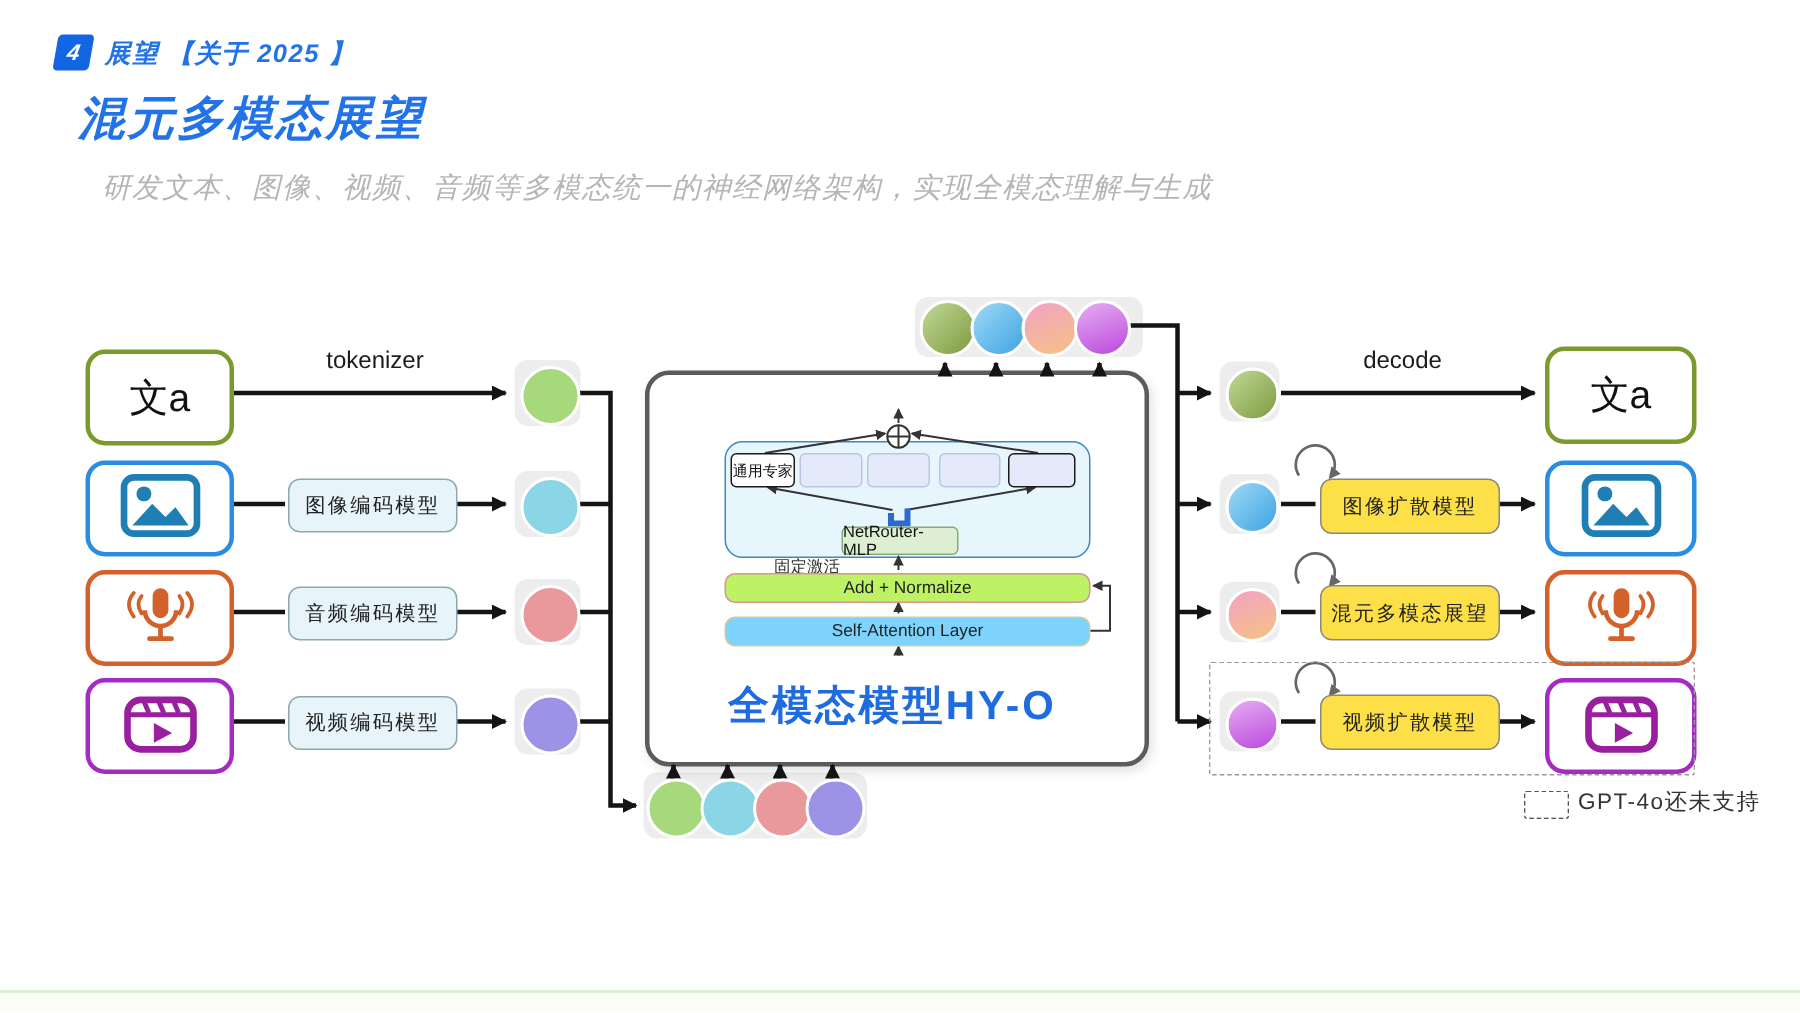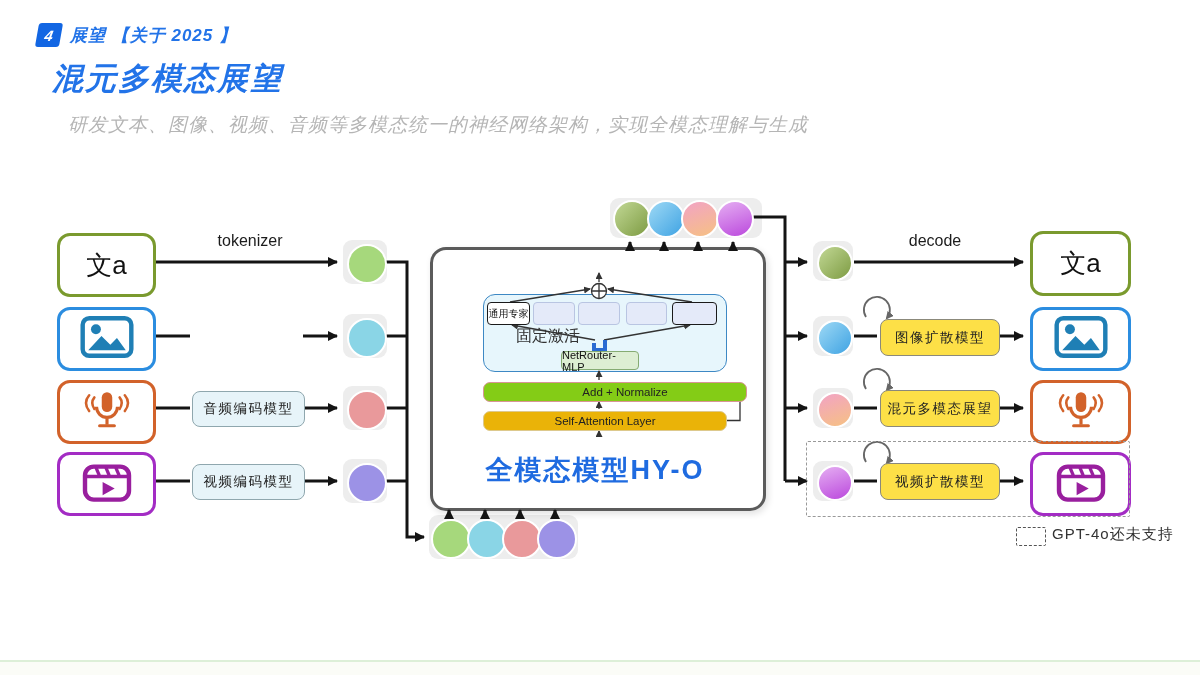--- a/index.html
+++ b/index.html
@@ -34,27 +34,27 @@
   .g-blue{background:linear-gradient(135deg,#9ed9f5,#3fa3e3);}
   .g-pink{background:linear-gradient(160deg,#f2a3c5,#f6c183);}
   .g-purple{background:linear-gradient(160deg,#e5aef2,#bb49dd);}
   
   .modelbox{left:430px;top:247px;width:330px;height:258px;background:#fff;border:3.5px solid #5b5b5b;
             border-radius:16px;box-shadow:2px 3px 7px rgba(0,0,0,0.12);}
   .moe{left:483px;top:294px;width:242px;height:76px;background:#e7f6fc;border:1.6px solid #3d88c4;border-radius:12px;}
   .expert{height:21px;border-radius:4px;display:flex;align-items:center;justify-content:center;font-size:10px;color:#111;}
   .e-plain{background:#e4eaf9;border:1px solid #b9c5e2;}
   .e-dark{border:1.6px solid #1a1a1a;}
-  .smalllbl{font-size:16px;color:#333;}
+  .smalllbl{font-size:11px;color:#333;margin-top:44px;}
   .router-lbl{left:561px;top:351px;width:76px;height:17px;background:#ddeed3;border:1.2px solid #86ab73;border-radius:4px;
               display:flex;align-items:center;justify-content:center;font-size:11px;color:#111;}
   .bar{left:483px;width:242px;height:17.5px;border-radius:7px;display:flex;align-items:center;justify-content:center;
        font-size:11.5px;color:#222;}
-  .bar-add{top:382px;background:#84cc16;border:1.2px solid #d89595;padding-left:20px;}
-  .bar-attn{top:411px;background:#eab308;border:1.2px solid #ddc98d;}
+  .bar-add{top:382px;background:#bef264;border:1.2px solid #d89595;}
+  .bar-attn{top:411px;background:#7dd3fc;border:1.2px solid #ddc98d;}
   .model-title{left:460px;top:452px;width:270px;text-align:center;font-size:27px;font-weight:800;color:#1f6be0;letter-spacing:2px;}
   
   .dashedrect{left:806px;top:441px;width:322px;height:74px;border:1.6px dashed #999;border-radius:2px;}
   .legend-icon{left:1016px;top:527px;width:28px;height:17px;border:1.6px dashed #555;border-radius:2px;}
   .legend-text{left:1052px;top:525px;font-size:15px;color:#333;letter-spacing:1px;}
   .footer{left:0;top:660px;width:1200px;height:15px;border-top:2px solid #ddefd8;background:#fbfcf7;}
   svg.overlay{left:0;top:0;pointer-events:none;}
 </style>
 </head>
 <body>
@@ -182,20 +182,21 @@
         <line x1="22" y1="7" x2="25" y2="14" stroke="#991f9e" stroke-width="3"></line>
         <line x1="31" y1="7" x2="34" y2="14" stroke="#991f9e" stroke-width="3"></line>
         <path d="M19 20 L30 26 L19 32 Z" fill="#991f9e"></path>
       </svg>
     </span>
   </div>
 
   <div class="abs flowlbl" style="left:195px;top:232px;">tokenizer</div>
   <div class="abs flowlbl" style="left:880px;top:232px;">decode</div>
 
+  <div class="abs encbox" style="left:192px;top:319px;">图像编码模型</div>
   <div class="abs encbox" style="left:192px;top:391px;">音频编码模型</div>
   <div class="abs encbox" style="left:192px;top:464px;">视频编码模型</div>
 
   <div class="abs tok c-green" style="left:347px;top:244px;width:36px;height:36px;"></div>
   <div class="abs tok c-cyan" style="left:347px;top:318px;width:36px;height:36px;"></div>
   <div class="abs tok c-pink" style="left:347px;top:390px;width:36px;height:36px;"></div>
   <div class="abs tok c-purple" style="left:347px;top:463px;width:36px;height:36px;"></div>
 
   <div class="abs tok c-green" style="left:431px;top:519px;width:36px;height:36px;"></div>
   <div class="abs tok c-cyan" style="left:467px;top:519px;width:36px;height:36px;"></div>

